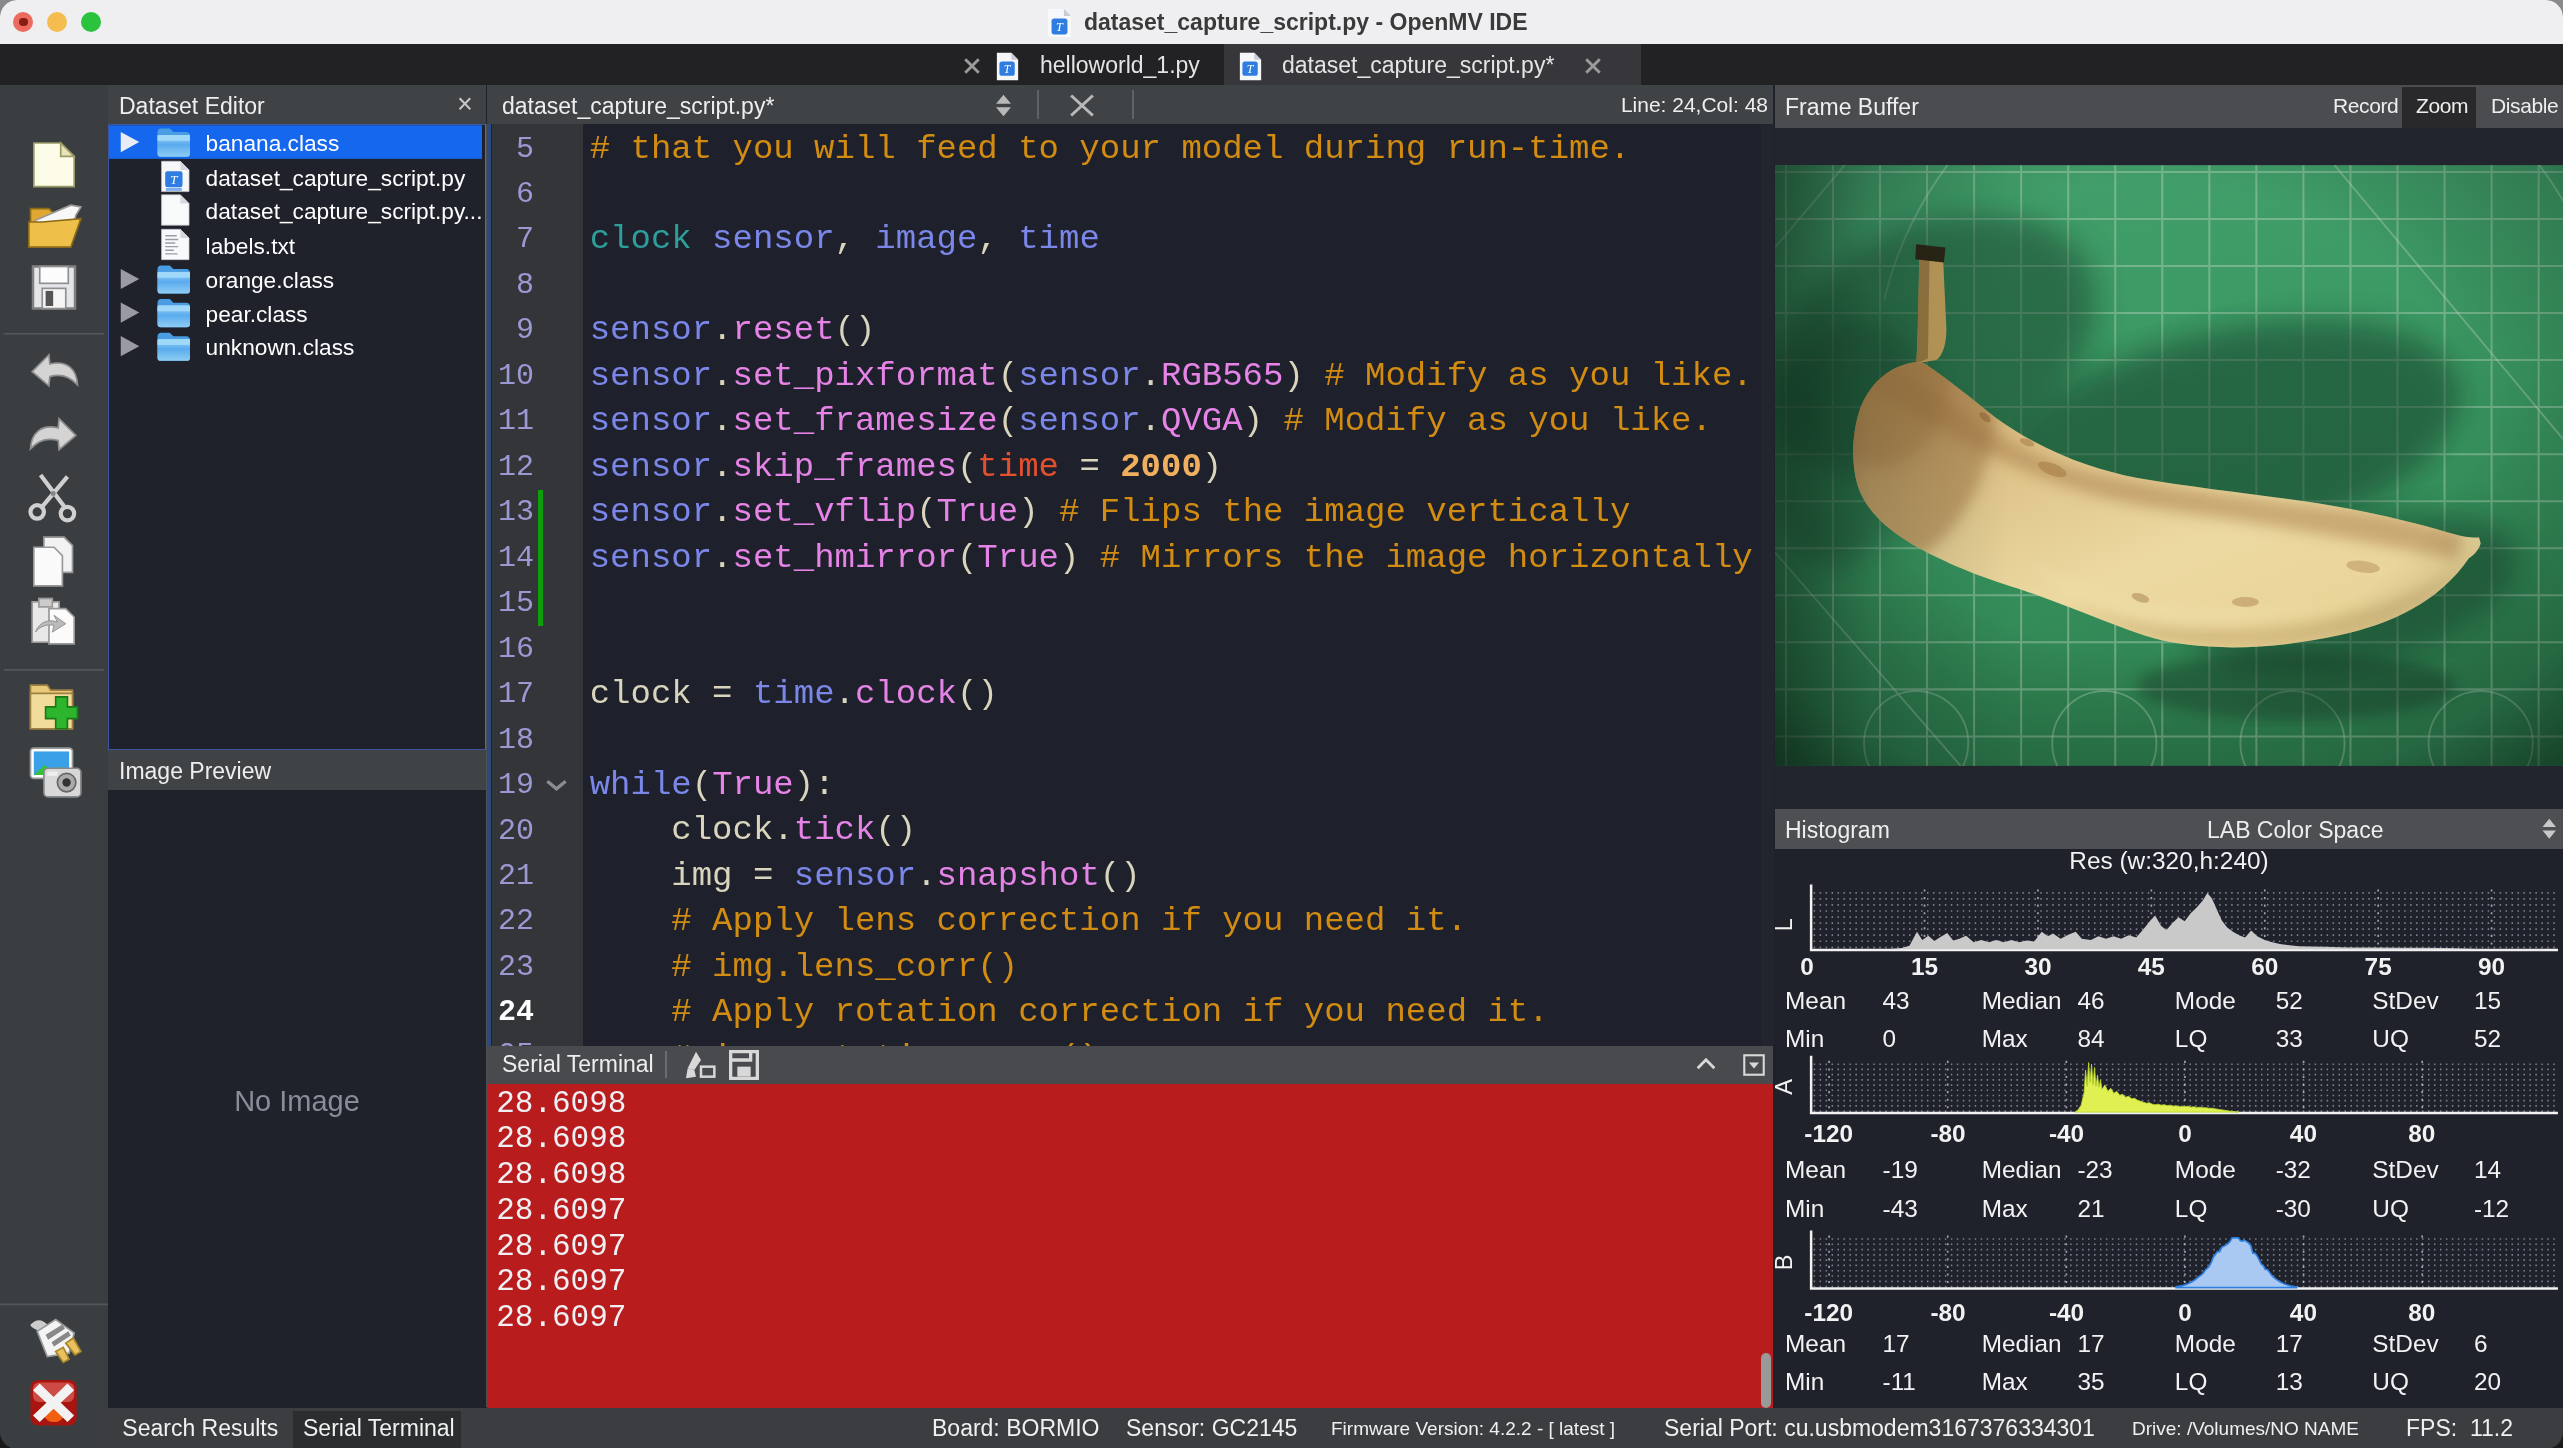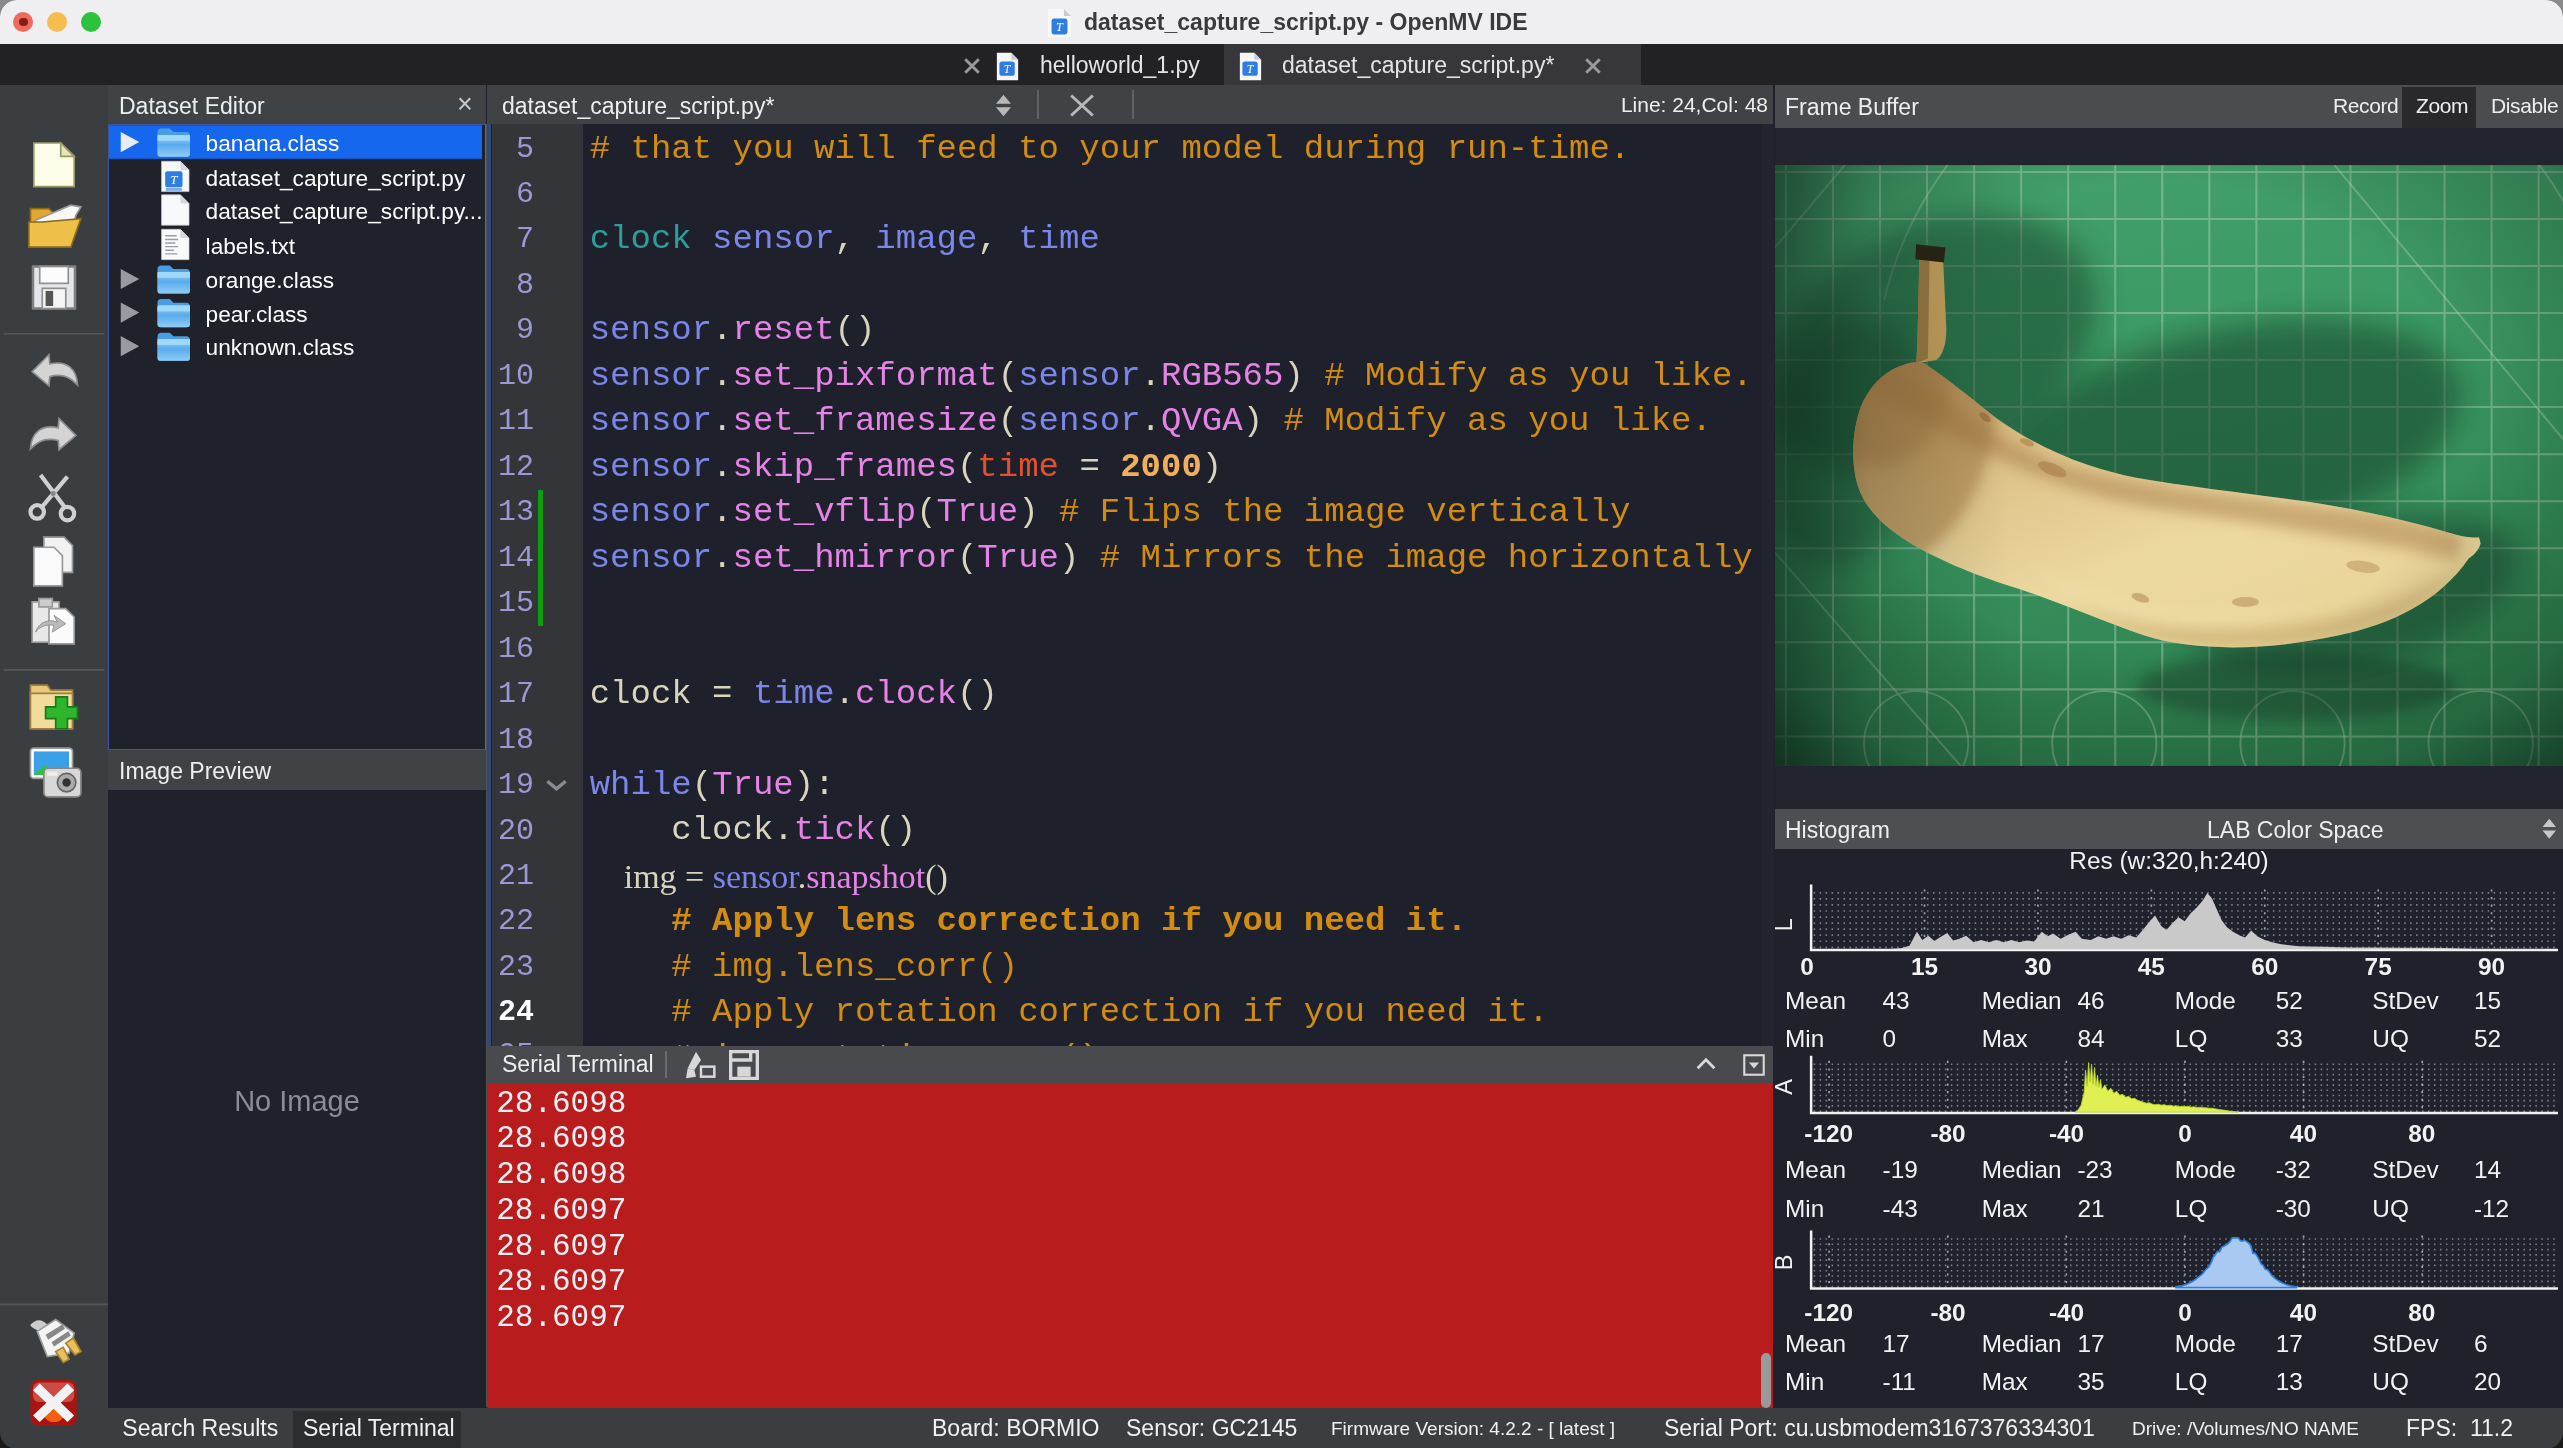--- a/index.html
+++ b/index.html
@@ -288,22 +288,22 @@
     <div class="cl" style="top:93px;"><span class="kw1">clock</span><span class="mod"> sensor</span><span class="pun">,</span><span class="mod"> image</span><span class="pun">,</span><span class="mod"> time</span></div>
     <div class="cl" style="top:184px;"><span class="mod">sensor</span><span class="pun">.</span><span class="fn">reset</span><span class="pun">()</span></div>
     <div class="cl" style="top:230px;"><span class="mod">sensor</span><span class="pun">.</span><span class="fn">set_pixformat</span><span class="pun">(</span><span class="mod">sensor</span><span class="pun">.</span><span class="fn">RGB565</span><span class="pun">)</span><span class="cmt"> # Modify as you like.</span></div>
     <div class="cl" style="top:275px;"><span class="mod">sensor</span><span class="pun">.</span><span class="fn">set_framesize</span><span class="pun">(</span><span class="mod">sensor</span><span class="pun">.</span><span class="fn">QVGA</span><span class="pun">)</span><span class="cmt"> # Modify as you like.</span></div>
     <div class="cl" style="top:321px;"><span class="mod">sensor</span><span class="pun">.</span><span class="fn">skip_frames</span><span class="pun">(</span><span class="kwa">time</span><span class="pun"> = </span><span class="num">2000</span><span class="pun">)</span></div>
     <div class="cl" style="top:366px;"><span class="mod">sensor</span><span class="pun">.</span><span class="fn">set_vflip</span><span class="pun">(</span><span class="fn">True</span><span class="pun">)</span><span class="cmt"> # Flips the image vertically</span></div>
     <div class="cl" style="top:412px;"><span class="mod">sensor</span><span class="pun">.</span><span class="fn">set_hmirror</span><span class="pun">(</span><span class="fn">True</span><span class="pun">)</span><span class="cmt"> # Mirrors the image horizontally</span></div>
     <div class="cl" style="top:548px;"><span class="pun">clock = </span><span class="mod">time</span><span class="pun">.</span><span class="fn">clock</span><span class="pun">()</span></div>
     <div class="cl" style="top:639px;"><span class="mod">while</span><span class="pun">(</span><span class="fn">True</span><span class="pun">):</span></div>
     <div class="cl" style="top:684px;"><span class="pun">    clock</span><span class="pun">.</span><span class="fn">tick</span><span class="pun">()</span></div>
-    <div class="cl" style="top:730px;font-family:Liberation Serif, serif;"><span class="pun">    img = </span><span class="mod">sensor</span><span class="pun">.</span><span class="fn">snapshot</span><span class="pun">()</span></div>
-    <div class="cl" style="top:775px;font-weight:bold;"><span class="cmt">    # Apply lens correction if you need it.</span></div>
+    <div class="cl" style="top:730px;"><span class="pun">    img = </span><span class="mod">sensor</span><span class="pun">.</span><span class="fn">snapshot</span><span class="pun">()</span></div>
+    <div class="cl" style="top:775px;"><span class="cmt">    # Apply lens correction if you need it.</span></div>
     <div class="cl" style="top:821px;"><span class="cmt">    # img.lens_corr()</span></div>
     <div class="cl" style="top:866px;"><span class="cmt">    # Apply rotation correction if you need it.</span></div>
     <div class="cl" style="top:912px;"><span class="cmt">    # img.rotation_corr()</span></div>
   </div>
   <div class="abs" id="codescroll"></div>
   <div class="abs phead2" style="left:487px;top:1046px;width:1286px;height:38px;">
      <span class="abs" style="left:15px;top:5px;">Serial Terminal</span>
      <div class="abs" style="left:178px;top:5px;width:1.7px;height:27px;background:#6a6c6e;"></div>
      <svg class="abs" style="left:197px;top:4.2px;" width="39" height="30" viewBox="0 0 46 36">
        <path d="M14 2 l6 10 -8 12 -8 -2 z" fill="#d8d8d8"></path>

